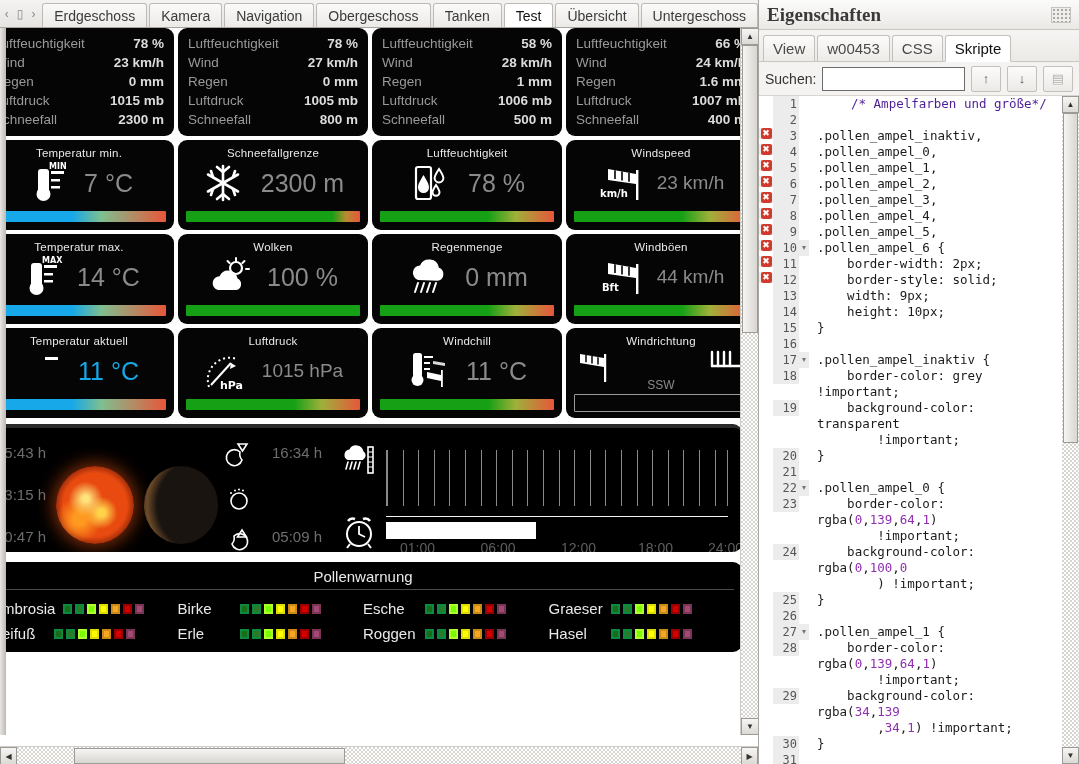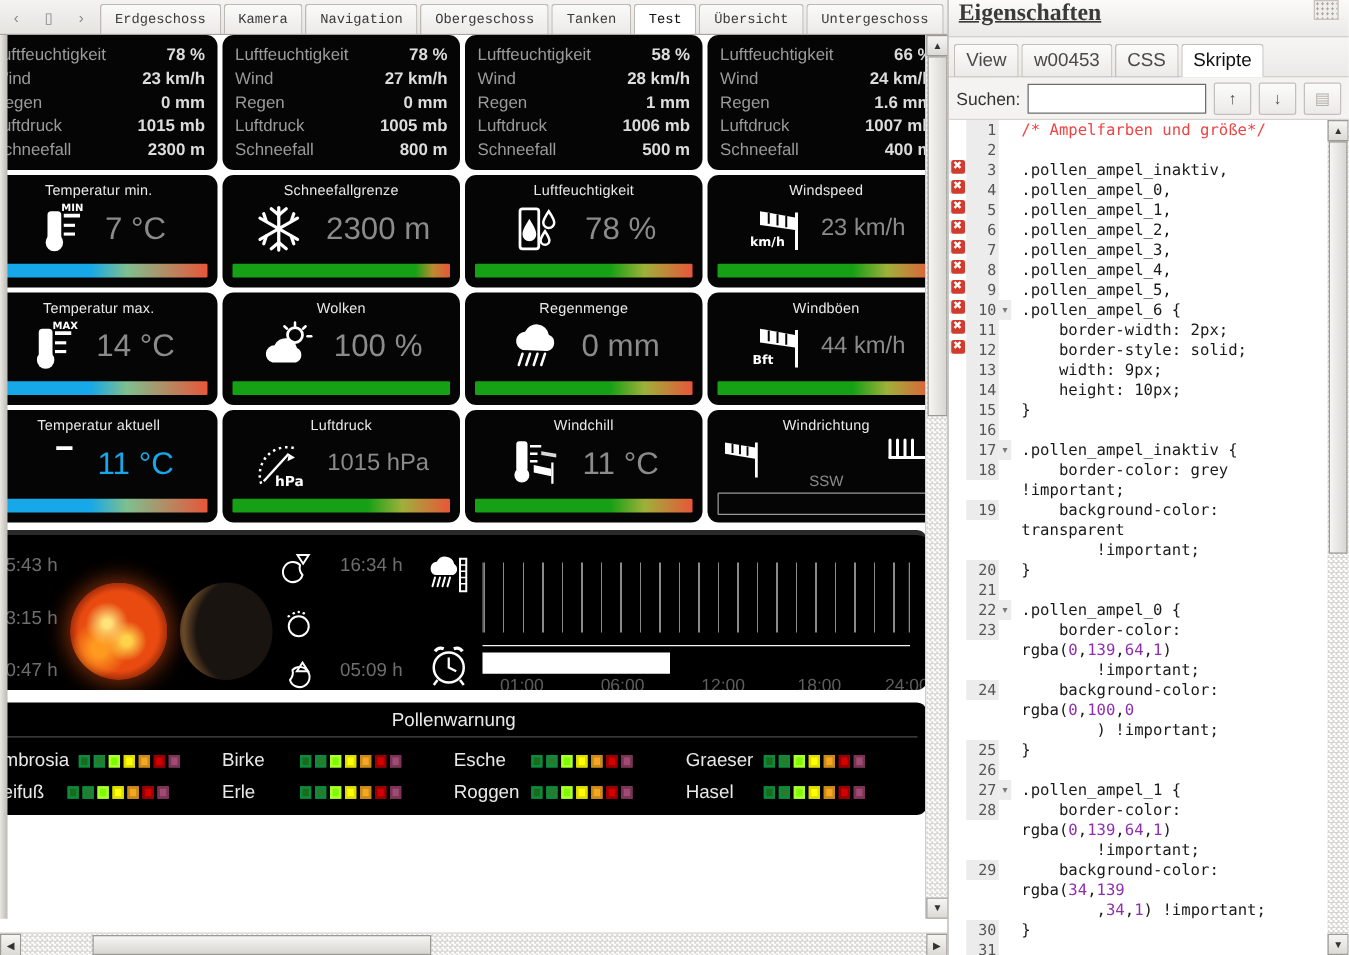--- a/index.html
+++ b/index.html
@@ -28,28 +28,27 @@
   }
   .navbtn {
     width: 26px; height: 24px; margin-bottom: 1px;
     display: flex; align-items: center; justify-content: center;
     color: #888; font-size: 12px;
     background: transparent; border: none;
   }
   .tab {
     height: 25px; margin-bottom: -1px; padding: 0 11px;
     display: flex; align-items: center;
-    font-size: 11px; color: #3b3b3b;
+    font-size: 14px; color: #3b3b3b;
     background: linear-gradient(#fafafa, #eceae7);
     border: 1px solid #bdbab5;
     border-bottom: 1px solid #a8a5a0;
     border-radius: 3px 3px 0 0;
     margin-left: 2px;
     white-space: nowrap;
-    font-family: Liberation Mono, monospace;
   }
   .tab.active {
     background: #ffffff;
     border-bottom: 1px solid #ffffff;
     color: #111;
   }
 
   
   #viewport {
     position: absolute; left: 0; top: 28px;
@@ -218,21 +217,21 @@
 
   
   #right-pane {
     position:absolute; left:758px; top:0; width:321px; height:764px;
     background:#f4f3f1;
     border-left:1px solid #a8a5a0;
   }
   #rp-header {
     height:30px; background:linear-gradient(#fbfbfa,#ebe9e6);
     border-bottom:1px solid #c9c6c1;
-    display:flex; align-items:flex-start; padding:0 8px;text-decoration:underline;
+    display:flex; align-items:center; padding:0 8px;
   }
   #rp-title { font-family:"Liberation Serif", serif; font-weight:bold; font-size:19px; color:#3a3a3a; flex:1; }
   .grip { width:20px; height:16px; border:1px solid #c6c3be; background:#f0eeeb;
     background-image: radial-gradient(circle at 2px 2px, #a9a6a1 .8px, rgba(0,0,0,0) 1.1px);
     background-size:4px 4px; }
   #rp-tabs {
     height:32px; display:flex; align-items:flex-end; padding-left:4px;
     background:linear-gradient(#f6f5f3,#eceae7); border-bottom:1px solid #c9c6c1;text-align:center;
   }
   .rtab {
@@ -272,21 +271,21 @@
     width:11px; height:11px; background:#d13b2e; color:#fff; font-size:9px; line-height:11px;
     text-align:center; border-radius:2px; font-family:"DejaVu Sans", sans-serif;
   }
   .gut-num { width:26px; flex:0 0 26px; text-align:right; padding-right:2px; background:#ececec;
     color:#555; font-size:12px; font-family:"DejaVu Sans Mono", monospace; line-height:16px; }
   .gut-fold { width:10px; flex:0 0 10px; background:#ececec; color:#777; font-size:8px; line-height:16px; text-align:center; }
   .code-txt {
     flex:1; padding-left:8px; font-family:"DejaVu Sans Mono", monospace;
     font-size:12.5px; line-height:16px; color:#1a1a1a; white-space:pre-wrap;
   }
-  .cmt { color:#ef4444; }
+  .cmt { color:#4c1d95;margin-left:34px; }
   .num { color:#8f2fb0; }
   .esb-v {
     position:absolute; right:0; top:0; width:17px; bottom:0;
     background-image: repeating-conic-gradient(#ffffff 0 25%, #d7d5d0 0 50%);
     background-size:4px 4px;
   }
   .esb-v .thumb { position:absolute; left:1px; top:17px; width:15px; height:330px;
     background:linear-gradient(to right,#f6f5f3,#d8d6d1); border:1px solid #9c9a95; }
   .esb-arrow { position:absolute; left:0; width:17px; height:17px;
     background:linear-gradient(#f6f5f3,#dcdad5); border:1px solid #9c9a95;

